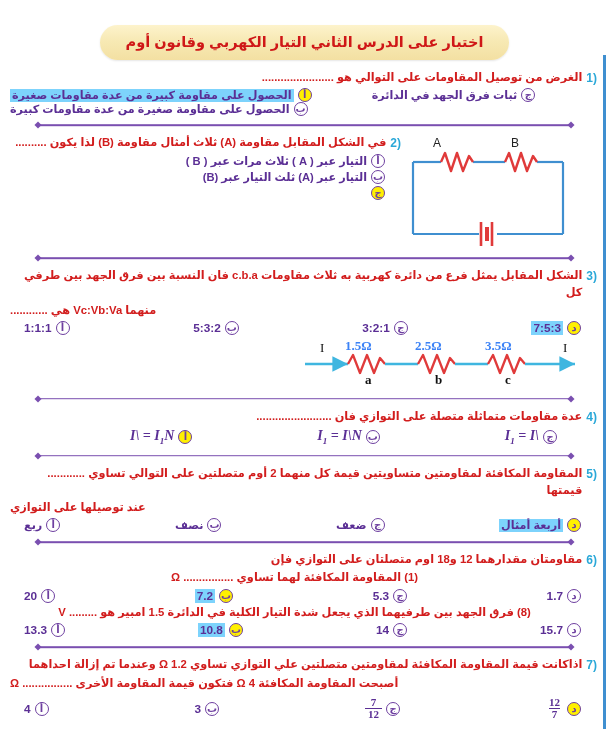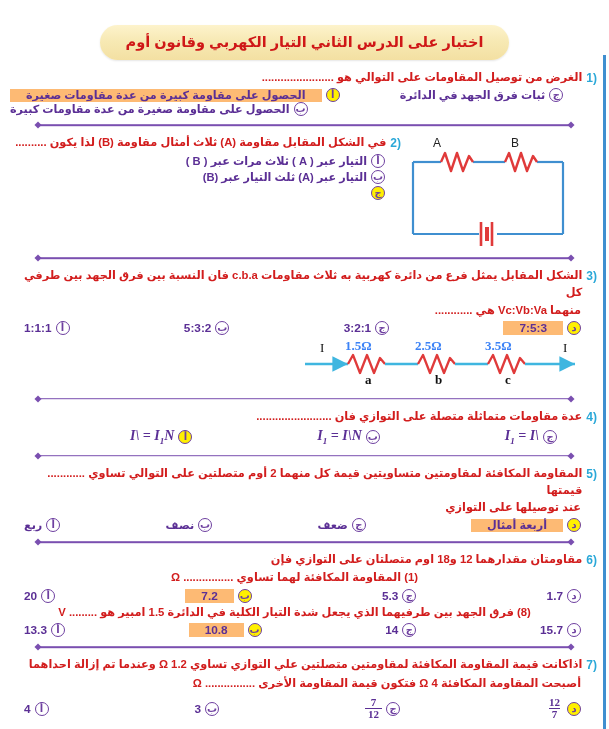--- a/index.html
+++ b/index.html
@@ -63,21 +63,21 @@
     line-height: 1.52;
   }
   .q-num {
     color: #2aa8d8;
     font-weight: bold;
     font-size: 12px;
     flex: none;
     direction: ltr;
   }
   .q-text { flex: 1; }
-  .q-text.line2 { text-align: right; }
+  .q-text.line2 { text-align: left; }
   .sub-label {
     color: #d21d1d;
     font-weight: bold;
     font-size: 11.3px;
     line-height: 1.55;
     text-align: center;
     padding-right: 18px;
   }
 
   
@@ -111,22 +111,22 @@
     flex: none;
     box-sizing: border-box;
   }
   .choice-text {
     color: #5b2f95;
     font-weight: bold;
     font-size: 11.8px;
   }
   .choice-text.ar { font-size: 11.2px; }
   .choice.hl .choice-text {
-    background: #fdba74;
-    padding: 0 16px;
+    background: #7dd3fc;
+    padding: 0 2px;
   }
   .choice.hl .bullet { background: #fff000; }
 
   
   .formula {
     color: #5b2f95;
     font-weight: bold;
     font-style: italic;
     font-family: "Liberation Serif", "DejaVu Serif", serif;
     font-size: 14px;

